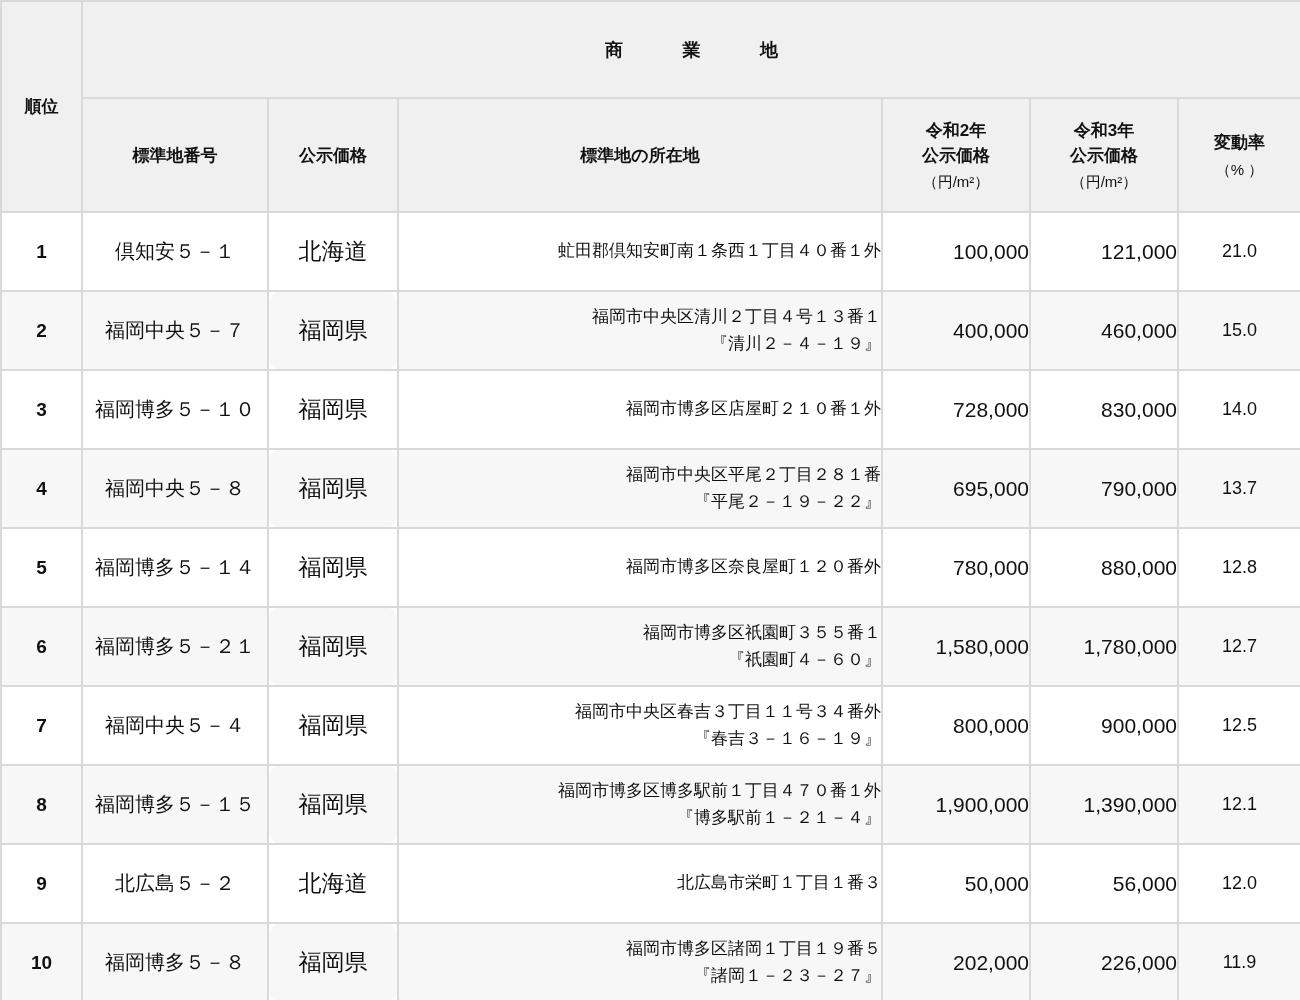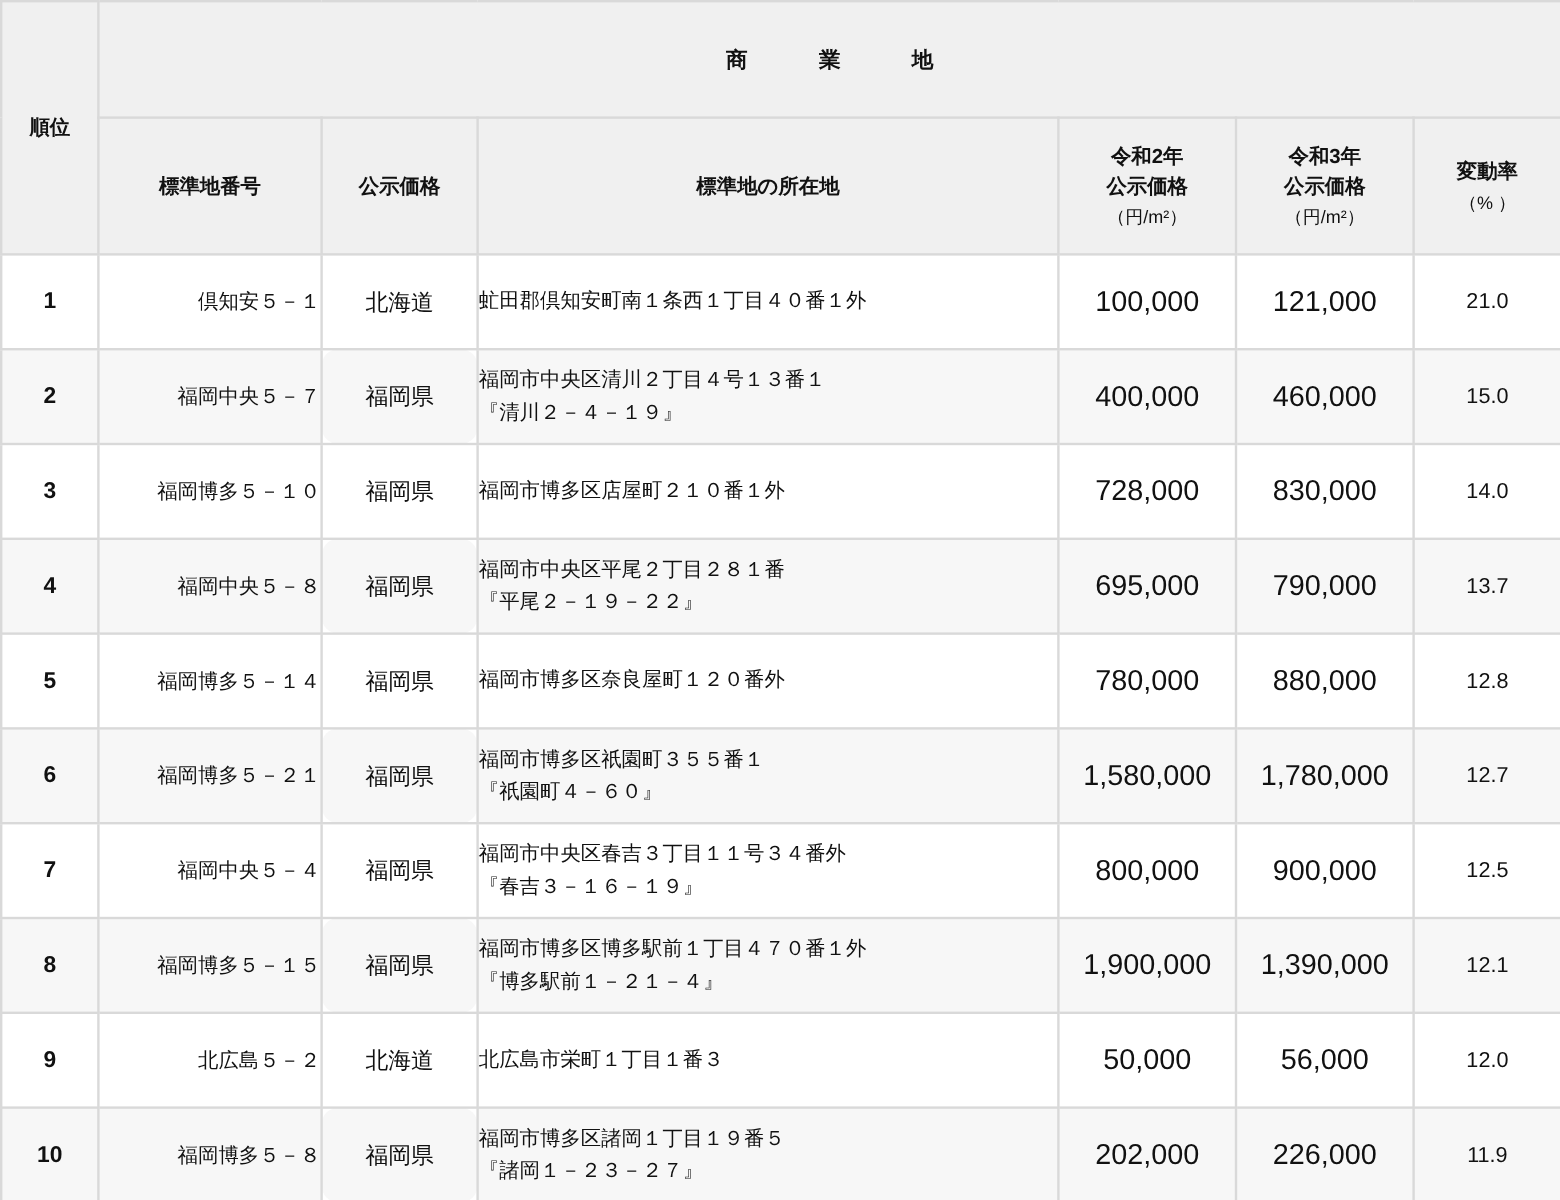--- a/index.html
+++ b/index.html
@@ -51,40 +51,40 @@
   
   tbody tr { height: 79px; }
   tbody tr:nth-child(even) td { background: #f7f7f7; }
   tbody tr:nth-child(odd) td { background: #ffffff; }
   td.rank-cell {
     text-align: center;
     font-weight: bold;
     font-size: 19px;
   }
   td.site-number-cell {
+    text-align: center;
+    padding-left: 13px;
+    font-size: 20px;
+  }
+  td.prefecture-cell {
+    text-align: center;
+    font-size: 23px;
+    border-radius: 14px;
+  }
+  td.location-cell {
     text-align: right;
-    padding-left: 13px;
-    font-size: 17px;
-  }
-  td.prefecture-cell {
-    text-align: center;
-    font-size: 19px;
-    border-radius: 14px;
-  }
-  td.location-cell {
-    text-align: left;
     padding-left: 17px;
     padding-right: 8px;
     font-size: 17px;
   }
   td.location-cell .loc-line { line-height: 1.55; }
   td.price-cell {
-    text-align: center;
+    text-align: right;
     padding-right: 22px;
-    font-size: 24px;
+    font-size: 21px;
   }
   td.change-cell {
     text-align: center;
     font-size: 18px;
     margin-left: 20px;
   }
 </style>
 </head>
 <body>
 

